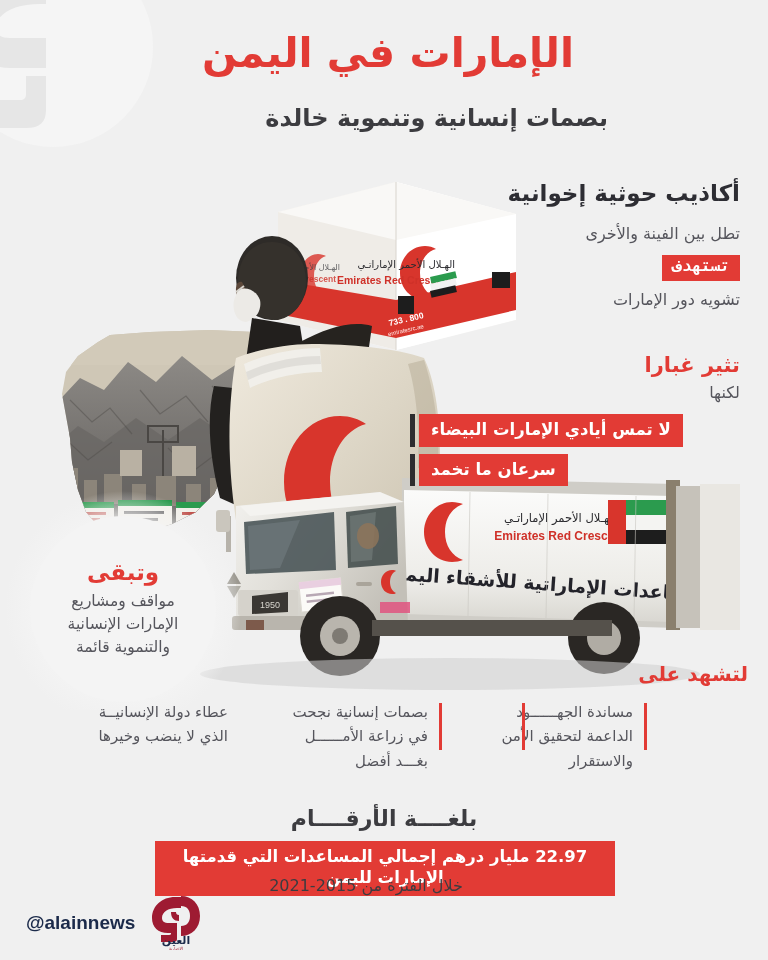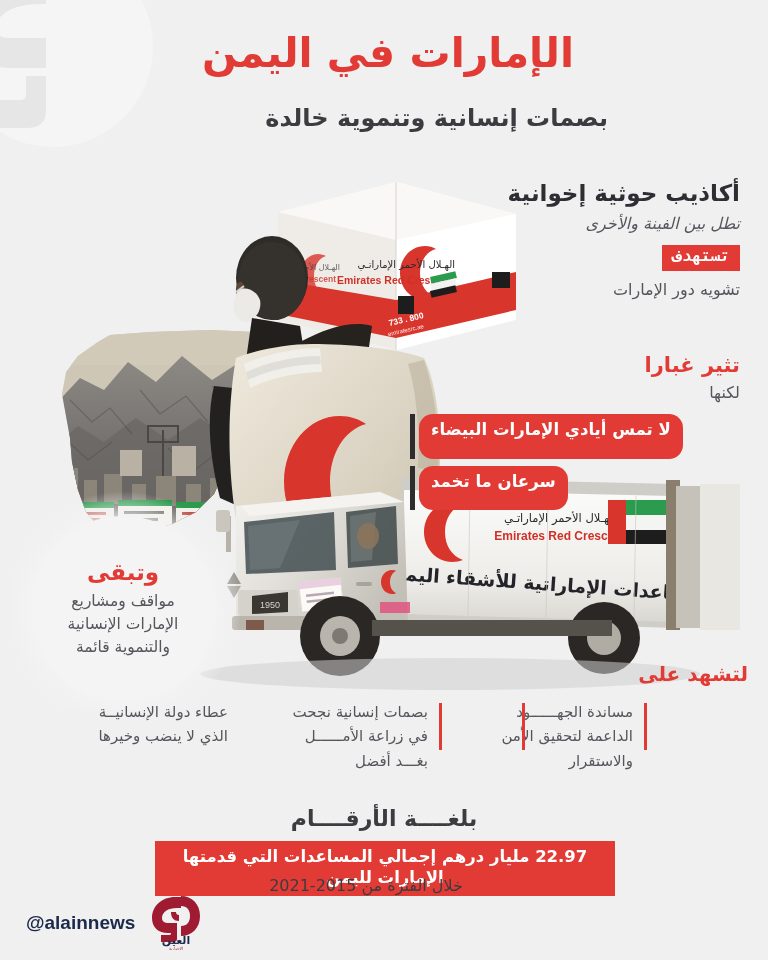--- a/index.html
+++ b/index.html
@@ -100,25 +100,24 @@
   .bar-tick {
     width: 5px;
     background: #2d2d2f;
     flex: 0 0 auto;
   }
   .bar-red {
     background: #e23b35;
     color: #fff;
     font-size: 16.5px;
     font-weight: bold;
-    padding: 5px 12px 18px 12px;
+    padding: 5px 12px 6px 12px;
     line-height: 1.3;
     white-space: nowrap;
     margin-left: 4px;
-    border-radius: 14px;
   }
 
   
   .circle-block {
     position: absolute;
     left: 30px; top: 516px;
     width: 186px; height: 186px;
     border-radius: 50%;
     background: #f4f4f4;
     z-index: 7;
@@ -518,21 +517,21 @@
 
       <circle cx="123" cy="459" r="118" fill="url(#circleFade)"></circle>
     </svg>
   </div>
 
   <div class="main-title">الإمارات في اليمن</div>
   <div class="sub-title">بصمات إنسانية وتنموية خالدة</div>
 
   <div class="rblock" style="right:28px; top:178px; width:300px;">
     <div class="rb-head-dark">أكاذيب حوثية إخوانية</div>
-    <div class="rb-body" style="margin-top:3px;font-style:italic;">تطل بين الفينة والأخرى</div>
+    <div class="rb-body" style="margin-top:13px;">تطل بين الفينة والأخرى</div>
     <div style="margin-top:10px;">
       <span class="badge-red">تستهدف</span>
     </div>
     <div class="rb-body" style="margin-top:7px;">تشويه دور الإمارات</div>
   </div>
 
   <div class="rblock" style="right:28px; top:352px; width:330px;">
     <div class="rb-head-red">تثير غبارا</div>
     <div class="rb-body" style="margin-top:2px;">لكنها</div>
 

